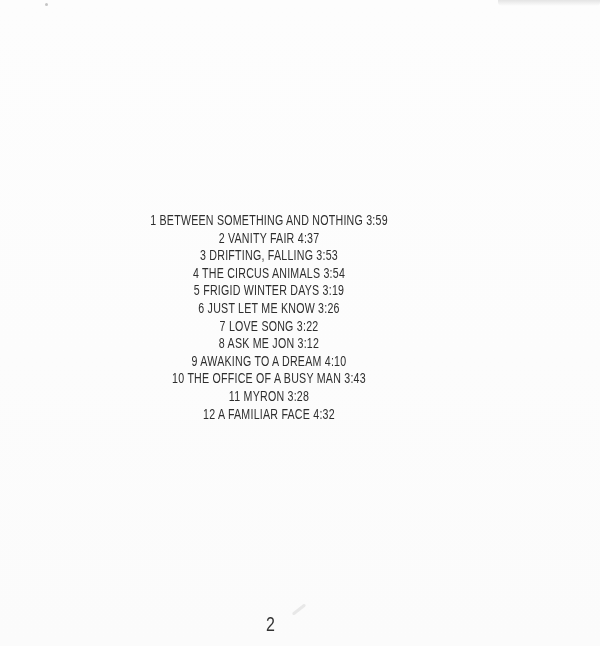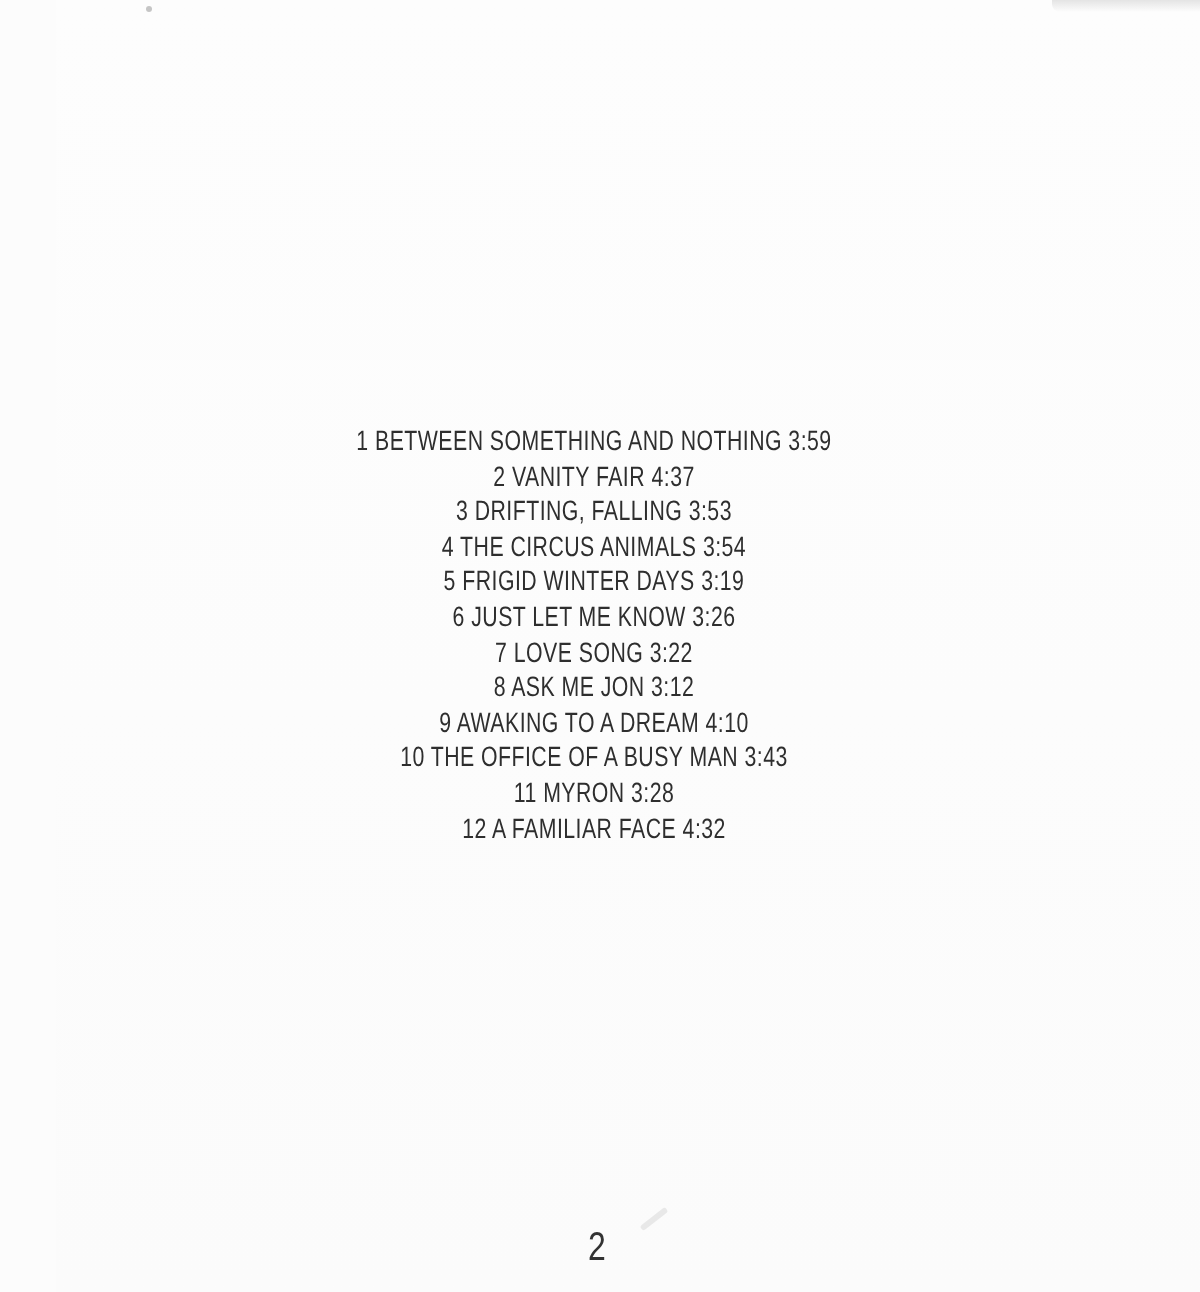--- a/index.html
+++ b/index.html
@@ -11,21 +11,20 @@
     height: 646px;
     position: relative;
     overflow: hidden;
     background: #fcfcfc;
     font-family: "Liberation Sans", "DejaVu Sans", sans-serif;
   }
   .booklet-page {
     position: absolute;
     inset: 0;
     background: linear-gradient(180deg, #fdfdfd 0%, #fcfcfc 55%, #fbfbfb 100%);
-    margin-left: 28px;
   }
   .tracklist {
     position: absolute;
     top: 212px;
     left: 0;
     width: 538px; 
     text-align: center;
     color: #2e2e2e;
     font-size: 14px;
     line-height: 17.6px;

